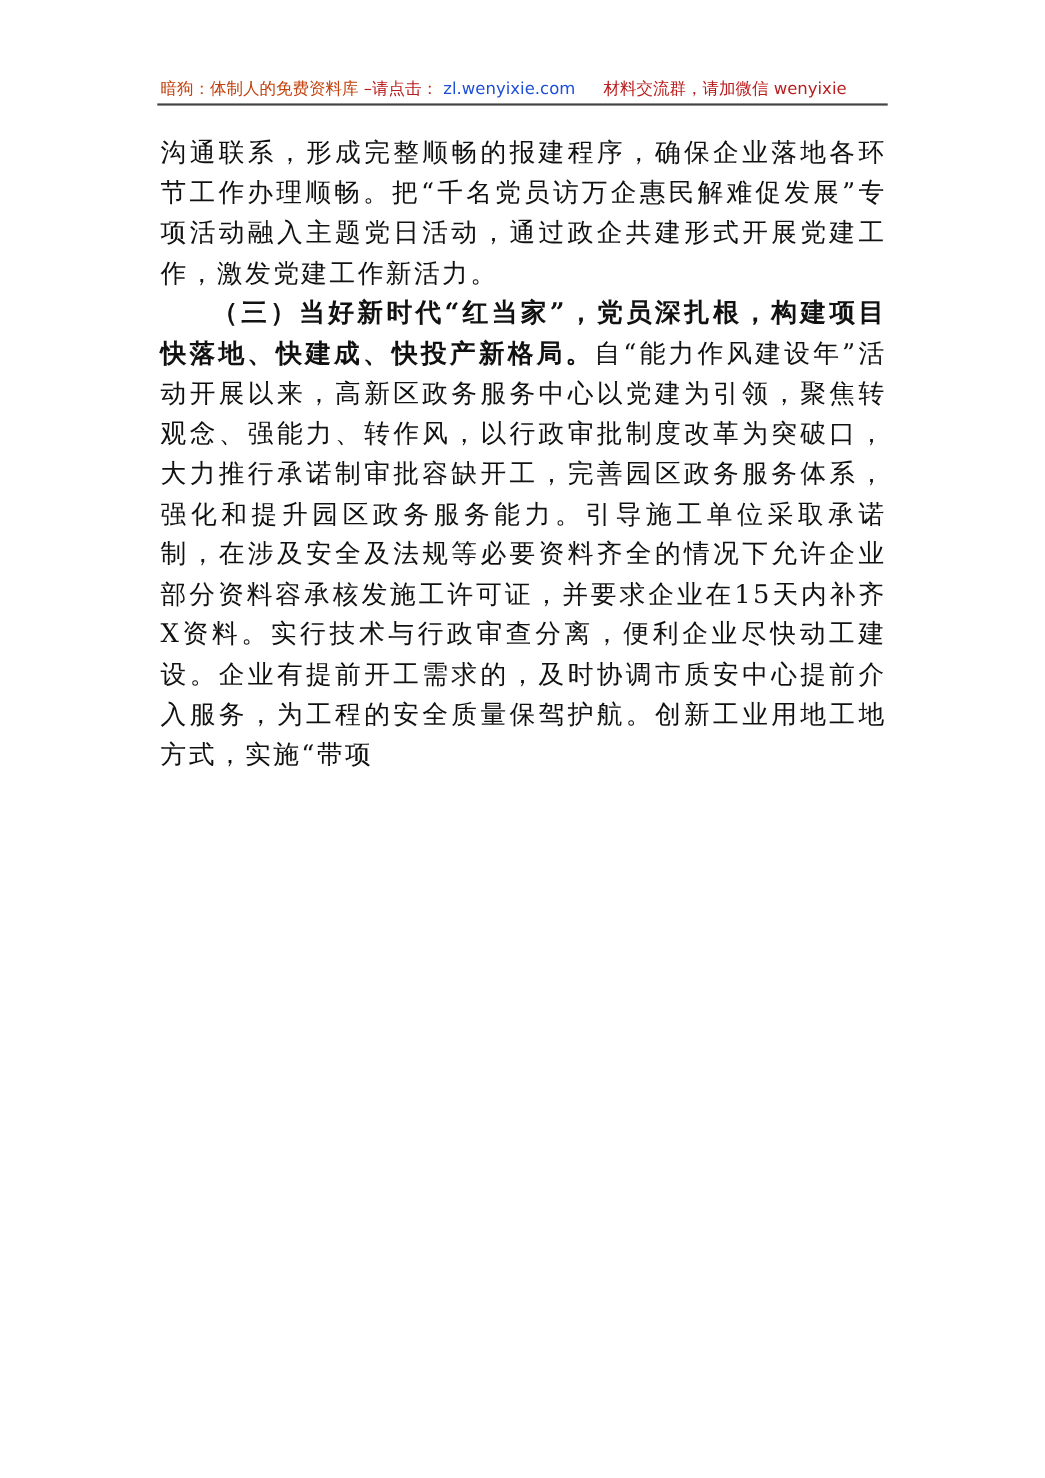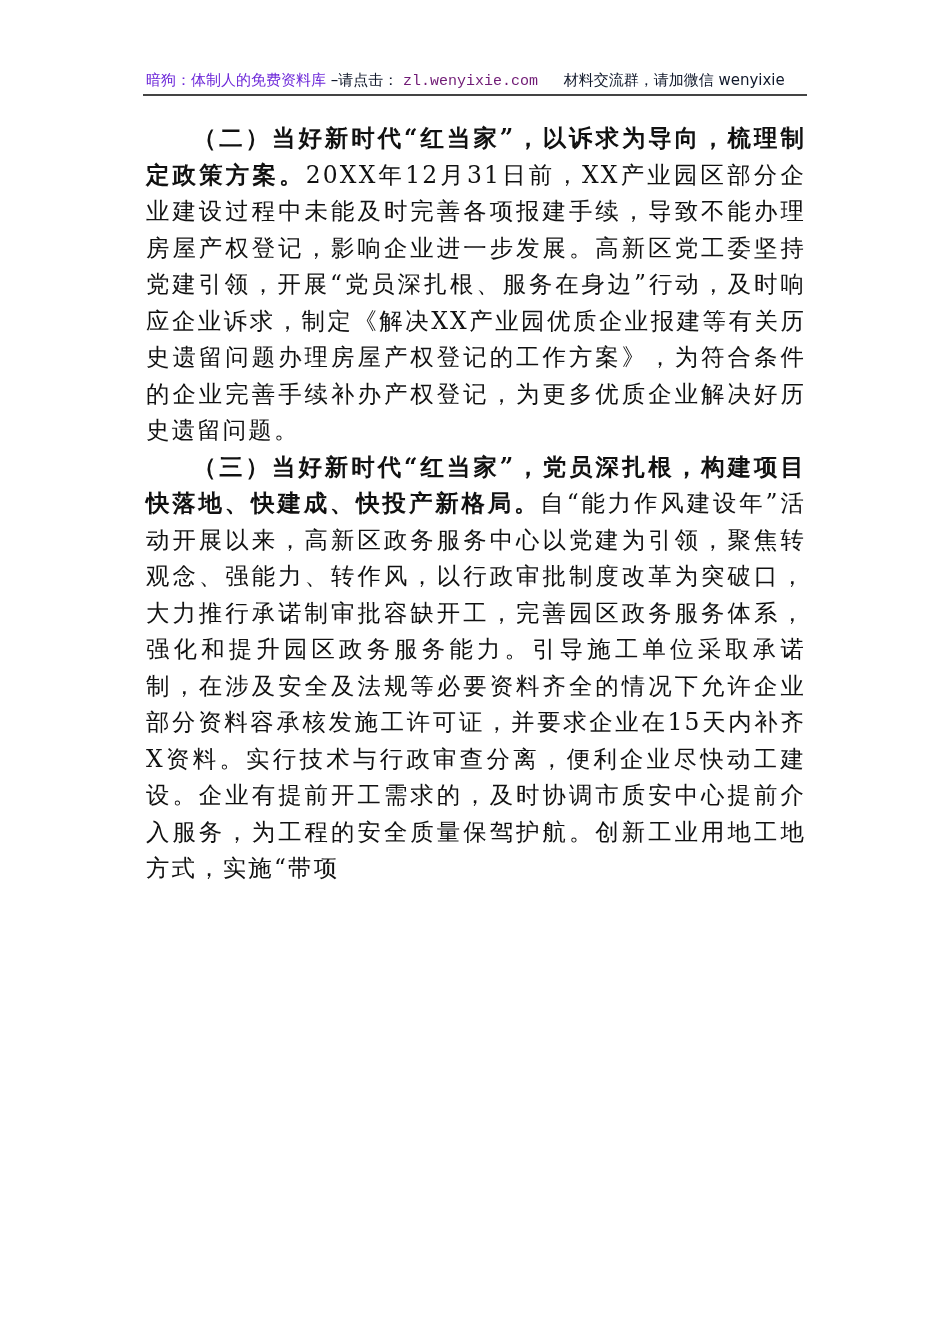--- a/index.html
+++ b/index.html
@@ -3,23 +3,23 @@
 <meta charset="utf-8">
 <style>
   html, body { margin: 0; padding: 0; background: #ffffff; }
   body { width: 950px; height: 1344px; position: relative; overflow: hidden; }
   .page { position: absolute; left: 0; top: 0; width: 950px; height: 1344px; background: #ffffff; }
   .header {
     position: absolute; left: 146px; top: 68px; width: 660px; height: 24px;
     font-family: "DejaVu Sans", "Liberation Sans", sans-serif;
     font-size: 15px; line-height: 24px; white-space: nowrap; letter-spacing: 0;
   }
-  .header .red { color: #6d28d9; }
-  .header .black { color: #0f172a; }
-  .header .blue { color: #701a75; font-family: Liberation Mono, monospace; }
+  .header .red { color: #c2410c; }
+  .header .black { color: #b91c1c; }
+  .header .blue { color: #1d4ed8; }
   .header .gap { display: inline-block; width: 16px; }
   .rule {
     position: absolute; left: 143px; top: 94px; width: 664px; height: 2px;
     background: #444444;
   }
   .body-text {
     position: absolute; left: 146px; top: 120px; width: 660px;
     font-family: "DejaVu Serif", "Liberation Serif", serif;
     font-size: 23.4px; line-height: 36.5px; color: #111111;
     text-align: justify; letter-spacing: 2.2px;
@@ -37,21 +37,21 @@
     <span class="red">暗狗：体制人的免费资料库</span>
     <span class="black">–请点击：</span>
     <span class="blue">zl.wenyixie.com</span>
     <span class="gap"></span>
     <span class="black">材料交流群，请加微信 wenyixie</span>
   </div>
 
   <div class="rule"></div>
 
   <div class="body-text">
-    <p class="indent">
-      <span class="lead">（二）当好新时代“红当家”，以诉求为导向，梳理制定政策方案。</span><span>20XX年12月31日前，XX产业园区部分企业建设过程中未能及时完善各项报建手续，导致不能办理房屋产权登记，影响企业进一步发展。高新区党工委坚持党建引领，开展“党员深扎根、服务在身边”行动，及时响应企业诉求，制定《解决XX产业园优质企业报建等有关历史遗留问题办理房屋产权登记的工作方案》，为符合条件的企业完善手续补办产权登记，为更多优质企业解决好历史遗留问题。</span>
+    <p>
+      <span>沟通联系，形成完整顺畅的报建程序，确保企业落地各环节工作办理顺畅。把“千名党员访万企惠民解难促发展”专项活动融入主题党日活动，通过政企共建形式开展党建工作，激发党建工作新活力。</span>
     </p>
     <p class="indent">
       <span class="lead">（三）当好新时代“红当家”，党员深扎根，构建项目快落地、快建成、快投产新格局。</span><span>自“能力作风建设年”活动开展以来，高新区政务服务中心以党建为引领，聚焦转观念、强能力、转作风，以行政审批制度改革为突破口，大力推行承诺制审批容缺开工，完善园区政务服务体系，强化和提升园区政务服务能力。引导施工单位采取承诺制，在涉及安全及法规等必要资料齐全的情况下允许企业部分资料容承核发施工许可证，并要求企业在15天内补齐X资料。实行技术与行政审查分离，便利企业尽快动工建设。企业有提前开工需求的，及时协调市质安中心提前介入服务，为工程的安全质量保驾护航。创新工业用地工地方式，实施“带项</span>
     </p>
   </div>
 
 </div>
 
 </body></html>

